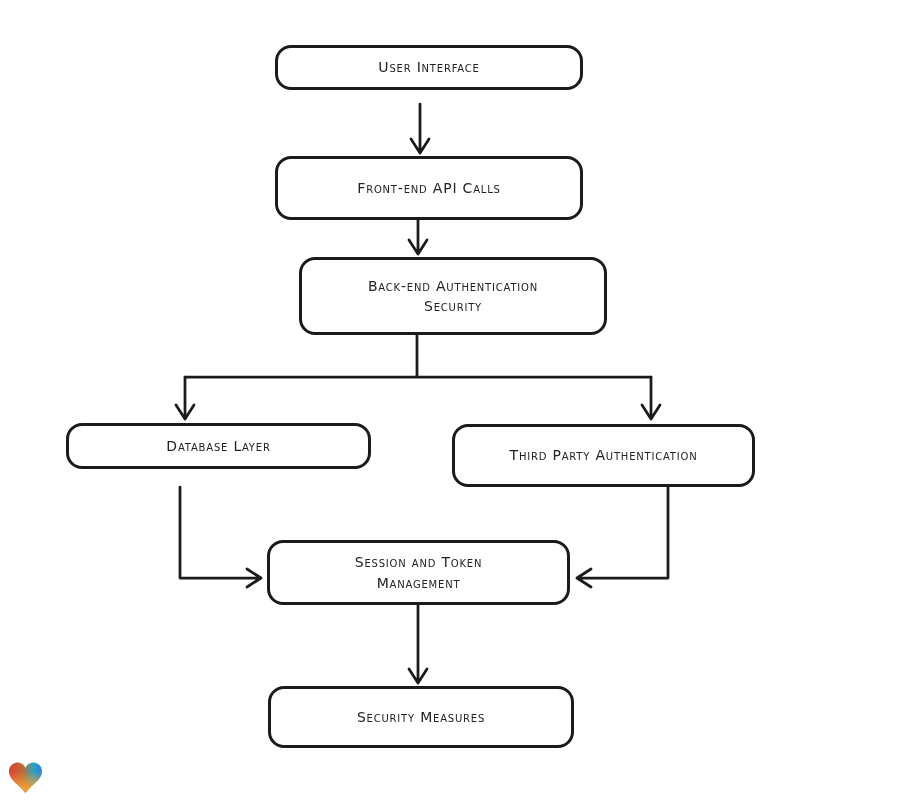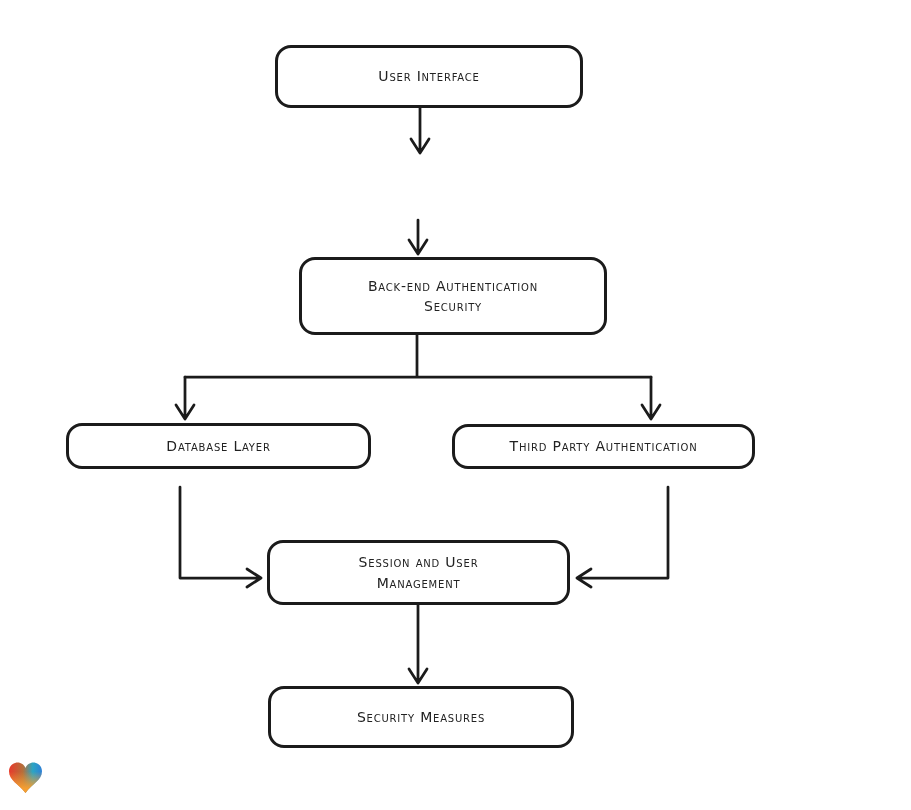--- a/index.html
+++ b/index.html
@@ -41,25 +41,25 @@
     justify-content: center;
     text-align: center;
     color: var(--text);
     font-size: 14px;
     font-variant: small-caps;
     letter-spacing: 0.8px;
     line-height: 1.45;
   }
   .node .line { display: block; white-space: nowrap; }
   
-  .n0 { left: 275px; top: 45px;  width: 308px; height: 63px; }
+  .n0 { left: 275px; top: 45px;  width: 308px; height: 45px; }
   .n1 { left: 275px; top: 156px; width: 308px; height: 64px; }
   .n2 { left: 275px; top: 257px; width: 308px; height: 78px; margin-left: 24px; }
   .n3 { left: 66px;  top: 423px; width: 305px; height: 46px; }
-  .n4 { left: 452px; top: 424px; width: 303px; height: 45px; }
+  .n4 { left: 452px; top: 424px; width: 303px; height: 63px; }
   .n5 { left: 267px; top: 540px; width: 303px; height: 65px; }
   .n6 { left: 268px; top: 686px; width: 306px; height: 62px; align-items: center; }
   .logo {
     position: absolute;
     left: 9px;
     top: 762px;
     width: 33px;
     height: 32px;
   }
 </style>
@@ -84,36 +84,39 @@
 
     <path class="edge" d="M668 487 V578 H578 M591 569 L577 578 L591 587"></path>
 
     <path class="edge" d="M418 605 V682 M409 669 L418 683 L427 669"></path>
   </svg>
 
   <div class="node n0">
     <span class="line">User Interface</span>
   </div>
 
+  <div class="node n1">
+    <span class="line">Front-end API Calls</span>
+  </div>
 
   <div class="node n2">
     <span class="line">Back-end Authentication</span>
     <span class="line">Security</span>
   </div>
 
   <div class="node n3">
     <span class="line">Database Layer</span>
   </div>
 
   <div class="node n4">
     <span class="line">Third Party Authentication</span>
   </div>
 
   <div class="node n5">
-    <span class="line">Session and User</span>
+    <span class="line">Session and Token</span>
     <span class="line">Management</span>
   </div>
 
   <div class="node n6">
     <span class="line">Security Measures</span>
   </div>
 
   <svg class="logo" viewBox="0 0 32 30" aria-hidden="true">
     <defs>
       <linearGradient id="hg1" x1="0" y1="0" x2="1" y2="0">

